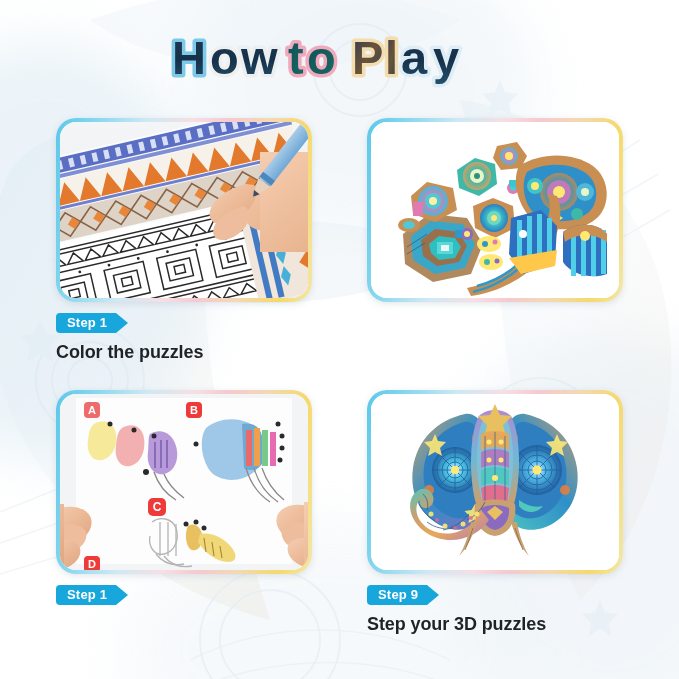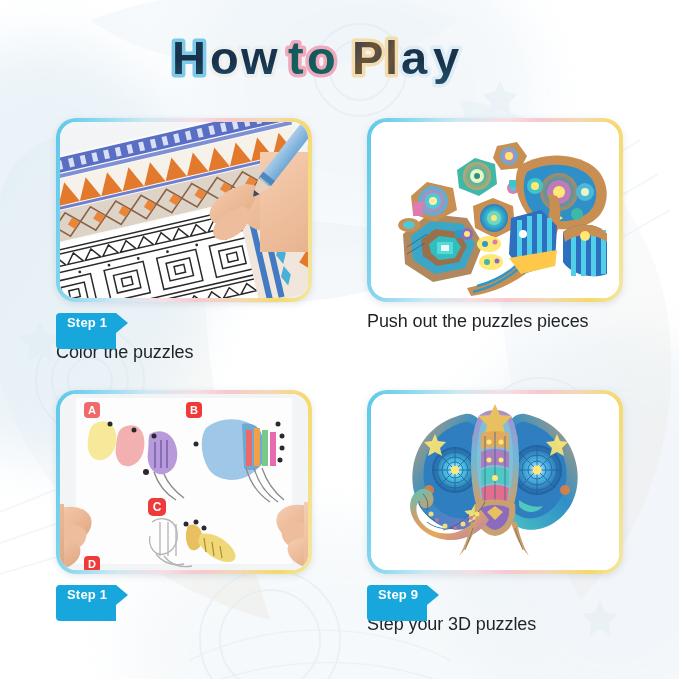--- a/index.html
+++ b/index.html
@@ -56,21 +56,21 @@
     background:#fff;
     overflow:hidden;
     position:relative;
   }
   .card-inner svg{display:block;width:100%;height:100%;}
 
   
   .badge-row{margin-top:11px;height:20px;position:relative;}
   .badge{
     position:relative;display:inline-block;
-    height:36px;line-height:20px;
+    height:20px;line-height:20px;
     background:#18a7dd;
     color:#fff;
     font-size:13px;font-weight:bold;
     padding:0 9px 0 11px;
     border-radius:4px 0 0 4px;
     letter-spacing:.2px;
     white-space:nowrap;
   }
   .badge::after{
     content:"";position:absolute;left:100%;top:0;
@@ -78,20 +78,21 @@
     border-top:10px solid transparent;
     border-bottom:10px solid transparent;
     border-left:12px solid #18a7dd;
   }
   .caption{
     margin-top:9px;
     font-size:18px;
     color:#1f2326;
     letter-spacing:-.1px;
     white-space:nowrap;
+    font-weight:bold;
   }
 </style>
 </head>
 <body>
 
 <div id="bg-wrap">
   <div class="wash" style="left:-120px;top:40px;width:330px;height:420px;background:#dbeaf3;opacity:.55;"></div>
   <div class="wash" style="left:180px;top:-60px;width:360px;height:300px;background:#e9f1f7;opacity:.5;"></div>
   <div class="wash" style="left:440px;top:330px;width:340px;height:400px;background:#e3edf4;opacity:.45;"></div>
   <div class="wash" style="left:120px;top:520px;width:420px;height:260px;background:#edf3f7;opacity:.45;"></div>
@@ -488,21 +489,20 @@
                 <rect x="210" y="108" width="5" height="46"></rect>
               <rect x="220" y="106" width="5" height="48"></rect>
                 <rect x="230" y="108" width="5" height="44"></rect>
             </g>
             <path d="M192 110 C206 100 226 100 236 112 L236 120 C222 110 204 112 194 120 Z" fill="#c98f52"></path>
             <circle cx="214" cy="114" r="5" fill="#ffe873"></circle>
           </g>
         </svg>
       </div>
     </div>
-    <div class="caption">Push out the puzzles pieces</div>
   </div>
 
   <div class="step-block">
     <div class="card">
       <div class="card-inner">
         <svg viewBox="0 0 248 176" preserveAspectRatio="xMidYMid slice" xmlns="http://www.w3.org/2000/svg">
           <defs>
             <linearGradient id="skin3" x1="0" y1="0" x2="1" y2="1">
               <stop offset="0%" stop-color="#f6ceb2"></stop>
                 <stop offset="100%" stop-color="#dfa47d"></stop>

